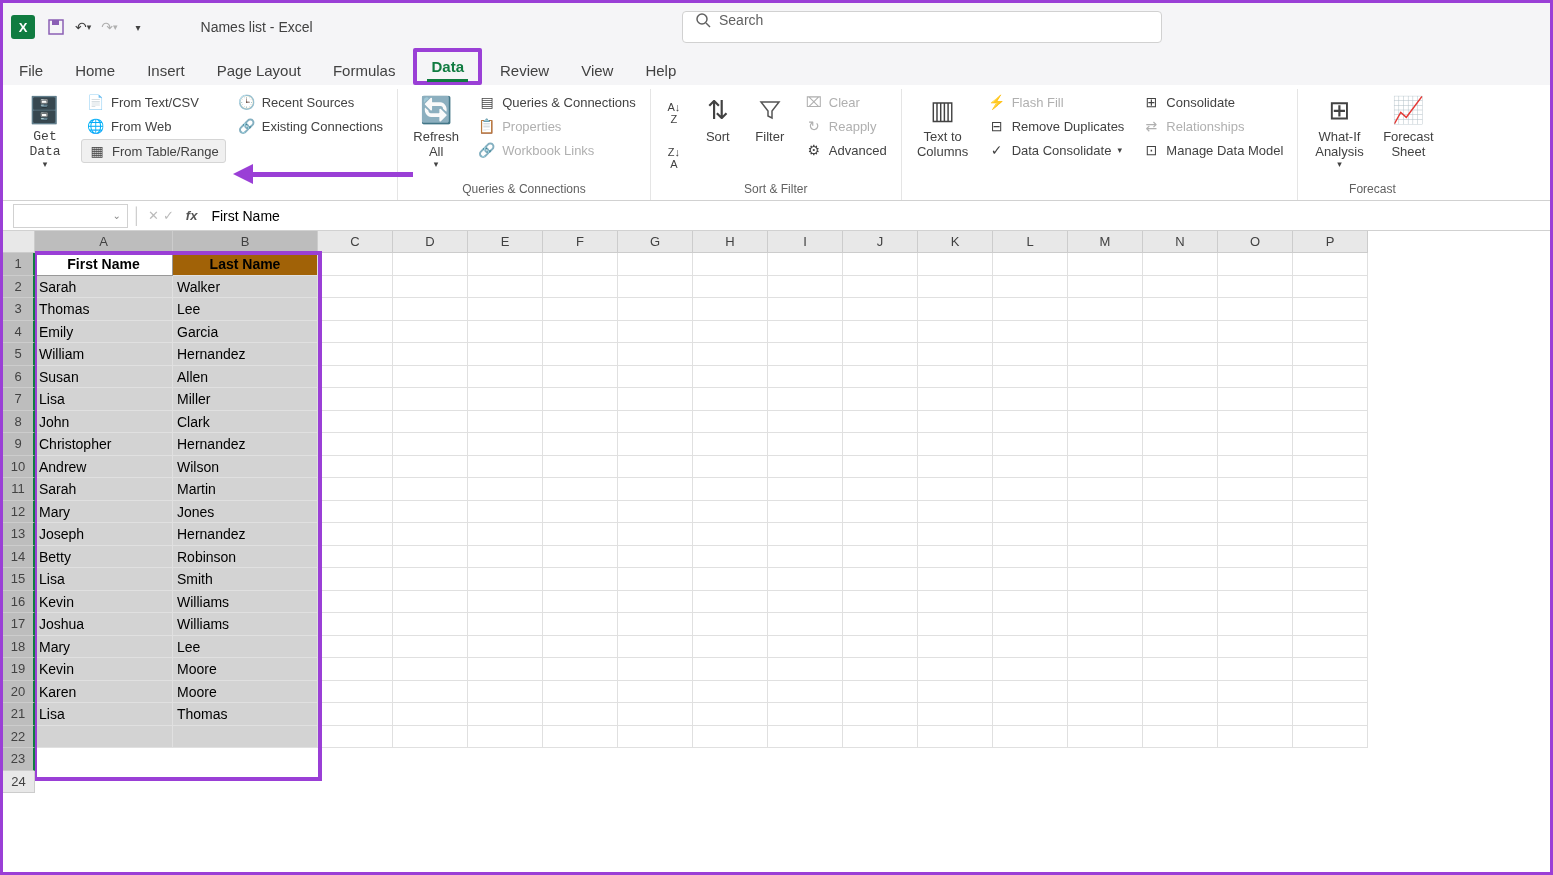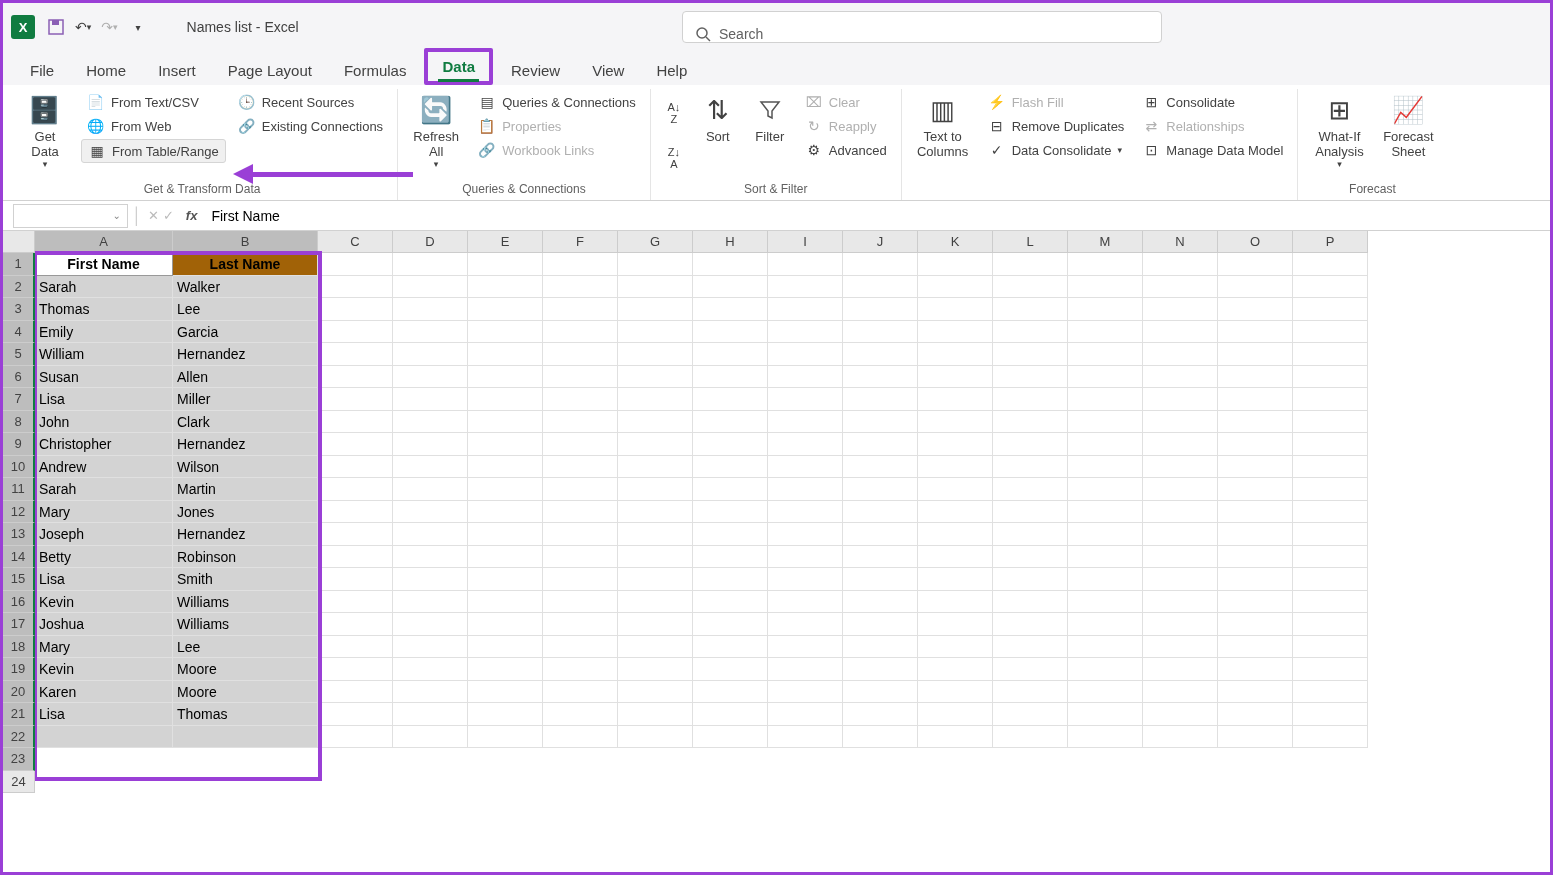--- a/index.html
+++ b/index.html
@@ -3,25 +3,25 @@
 <meta charset="utf-8">
 <style>
 * { margin: 0; padding: 0; box-sizing: border-box; font-family: 'Segoe UI', Tahoma, sans-serif; }
 body { background: #f5f5f7; width: 1553px; height: 875px; overflow: hidden; border: 3px solid #9a3fd6; position: relative; }
 
 
 .titlebar { height: 48px; background: #f5f5f7; display: flex; align-items: center; padding: 0 8px; gap: 12px; }
 .app-icon { width: 24px; height: 24px; background: #107c41; border-radius: 3px; display: flex; align-items: center; justify-content: center; color: #fff; font-size: 13px; font-weight: bold; }
 .qat { display: flex; align-items: center; gap: 10px; }
 .qat-btn { color: #424242; font-size: 14px; cursor: pointer; display: flex; align-items: center; }
-.doc-title { margin-left: 34px; font-size: 14px; color: #424242; }
-.search-box { margin-left: auto; margin-right: 380px; width: 480px; height: 32px; background: #fff; border: 1px solid #d1d1d1; border-radius: 4px; display: flex; align-items: flex-end; padding: 0 12px; gap: 8px; color: #616161; font-size: 14px; }
-
-
-.tabs { height: 34px; display: flex; align-items: flex-end; padding: 0 13px; gap: 4px; }
+.doc-title { margin-left: 48px; font-size: 14px; color: #424242; }
+.search-box { margin-left: auto; margin-right: 380px; width: 480px; height: 32px; background: #fff; border: 1px solid #d1d1d1; border-radius: 4px; display: flex; align-items: flex-start; padding: 0 12px; gap: 8px; color: #616161; font-size: 14px; }
+
+
+.tabs { height: 34px; display: flex; align-items: flex-end; padding: 0 2px; gap: 4px; }
 .tab { padding: 6px 14px; font-size: 15px; color: #424242; cursor: pointer; border-radius: 4px 4px 0 0; }
 .tab.active { color: #107c41; font-weight: 600; position: relative; }
 .tab.active::after { content: ''; position: absolute; bottom: -1px; left: 10px; right: 10px; height: 3px; background: #107c41; }
 .tab-highlight { border: 4px solid #9a3fd6; border-radius: 2px; }
 
 
 .ribbon { height: 116px; background: #fff; border-bottom: 1px solid #d1d1d1; display: flex; padding: 4px 4px 0 4px; }
 .group { display: flex; flex-direction: column; border-right: 1px solid #e5e5e5; padding: 2px 8px 0 8px; }
 .group-content { flex: 1; display: flex; gap: 6px; }
 .group-label { text-align: center; font-size: 12px; color: #616161; padding: 2px 0 4px 0; }
@@ -107,21 +107,21 @@
   <div class="tab">View</div>
   <div class="tab">Help</div>
 </div>
 
 <div class="ribbon">
 
   <div class="group">
     <div class="group-content">
       <div class="big-btn">
         <span class="ico">🗄️</span>
-        <span style="white-space:pre-line;">Get
+        <span style="white-space:pre-line;font-family:Liberation Mono, monospace;">Get
 Data</span>
           <span style="font-size:9px;">▾</span>
       </div>
       <div class="small-btns">
         <div class="small-btn">
             <span class="ico">📄</span>
             <span>From Text/CSV</span>
           </div>
         <div class="small-btn">
             <span class="ico">🌐</span>
@@ -136,21 +136,20 @@
         <div class="small-btn">
             <span class="ico">🕒</span>
             <span>Recent Sources</span>
           </div>
         <div class="small-btn">
             <span class="ico">🔗</span>
             <span>Existing Connections</span>
           </div>
       </div>
     </div>
-    <div class="group-label">Get &amp; Transform Data</div>
   </div>
 
   <div class="group">
     <div class="group-content">
       <div class="big-btn">
         <span class="ico">🔄</span>
         <span style="white-space:pre-line;">Refresh
 All</span>
           <span style="font-size:9px;">▾</span>
       </div>

